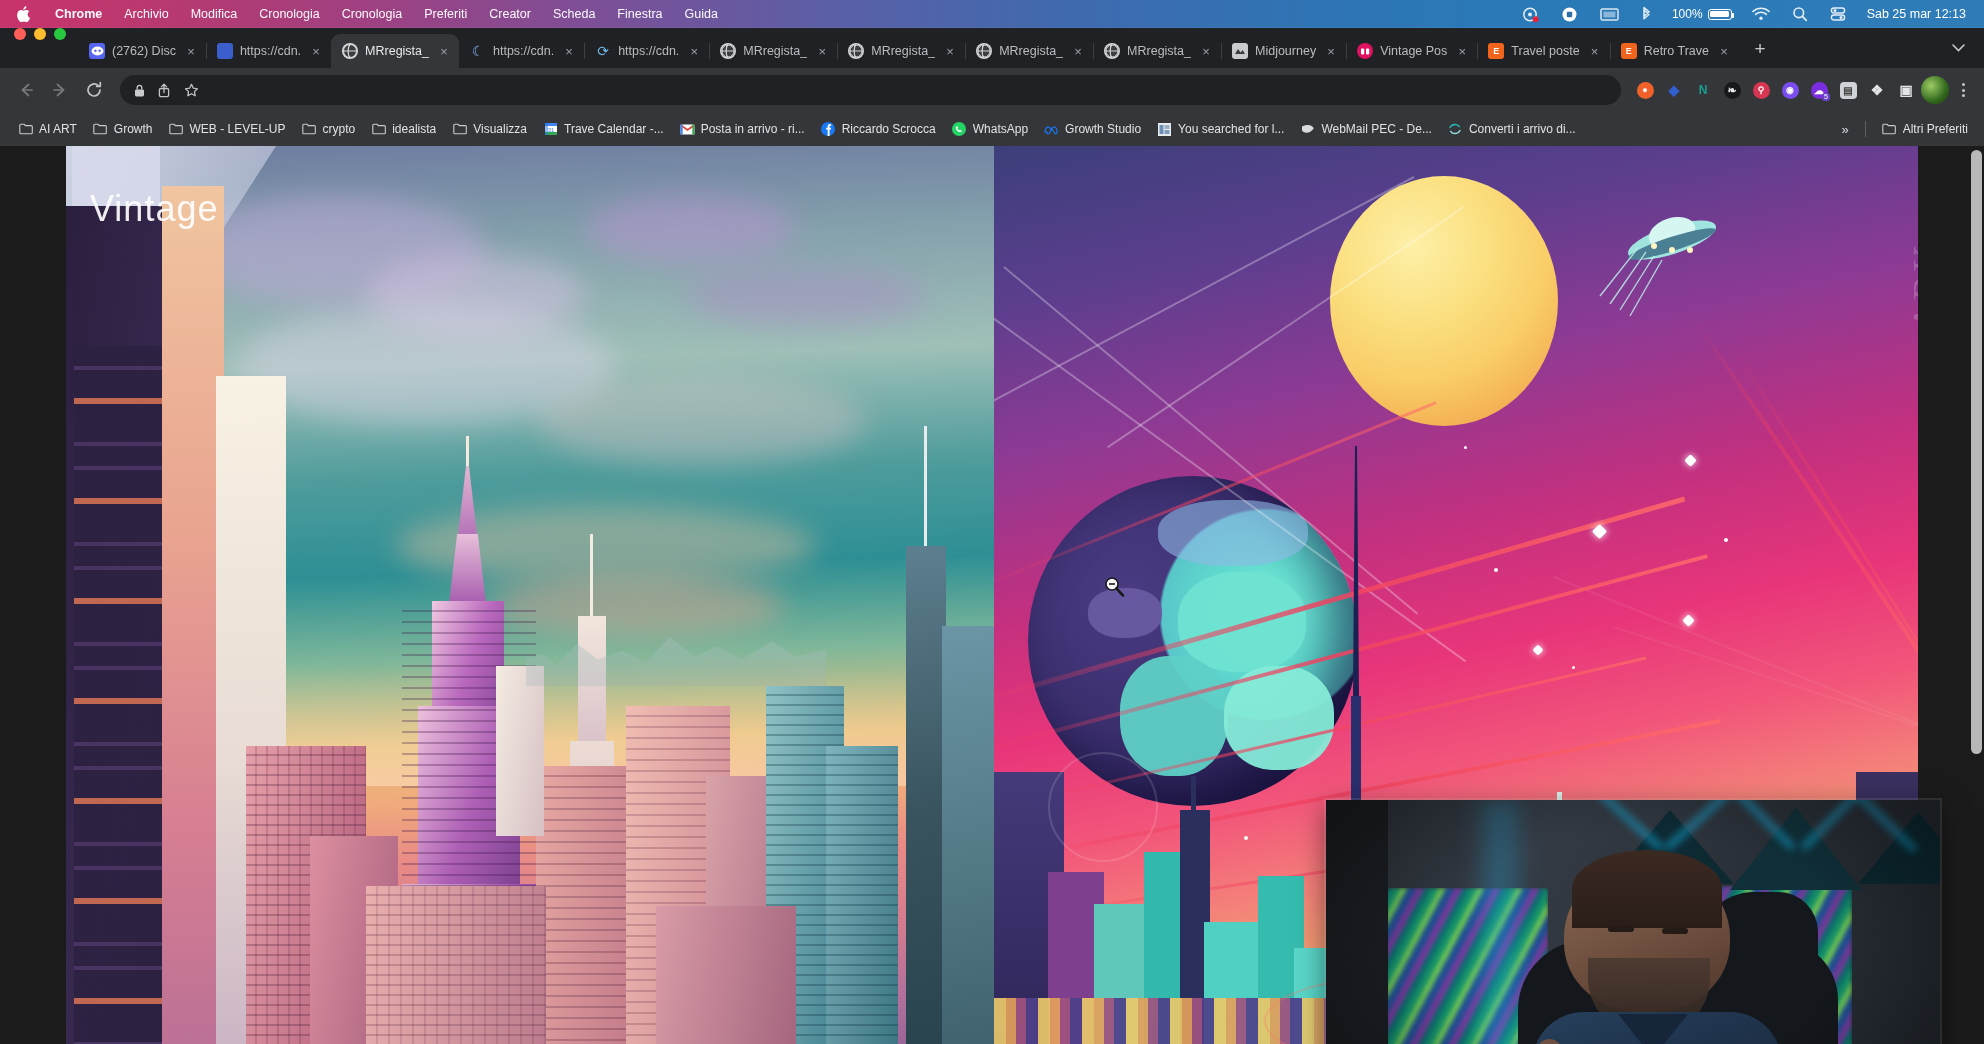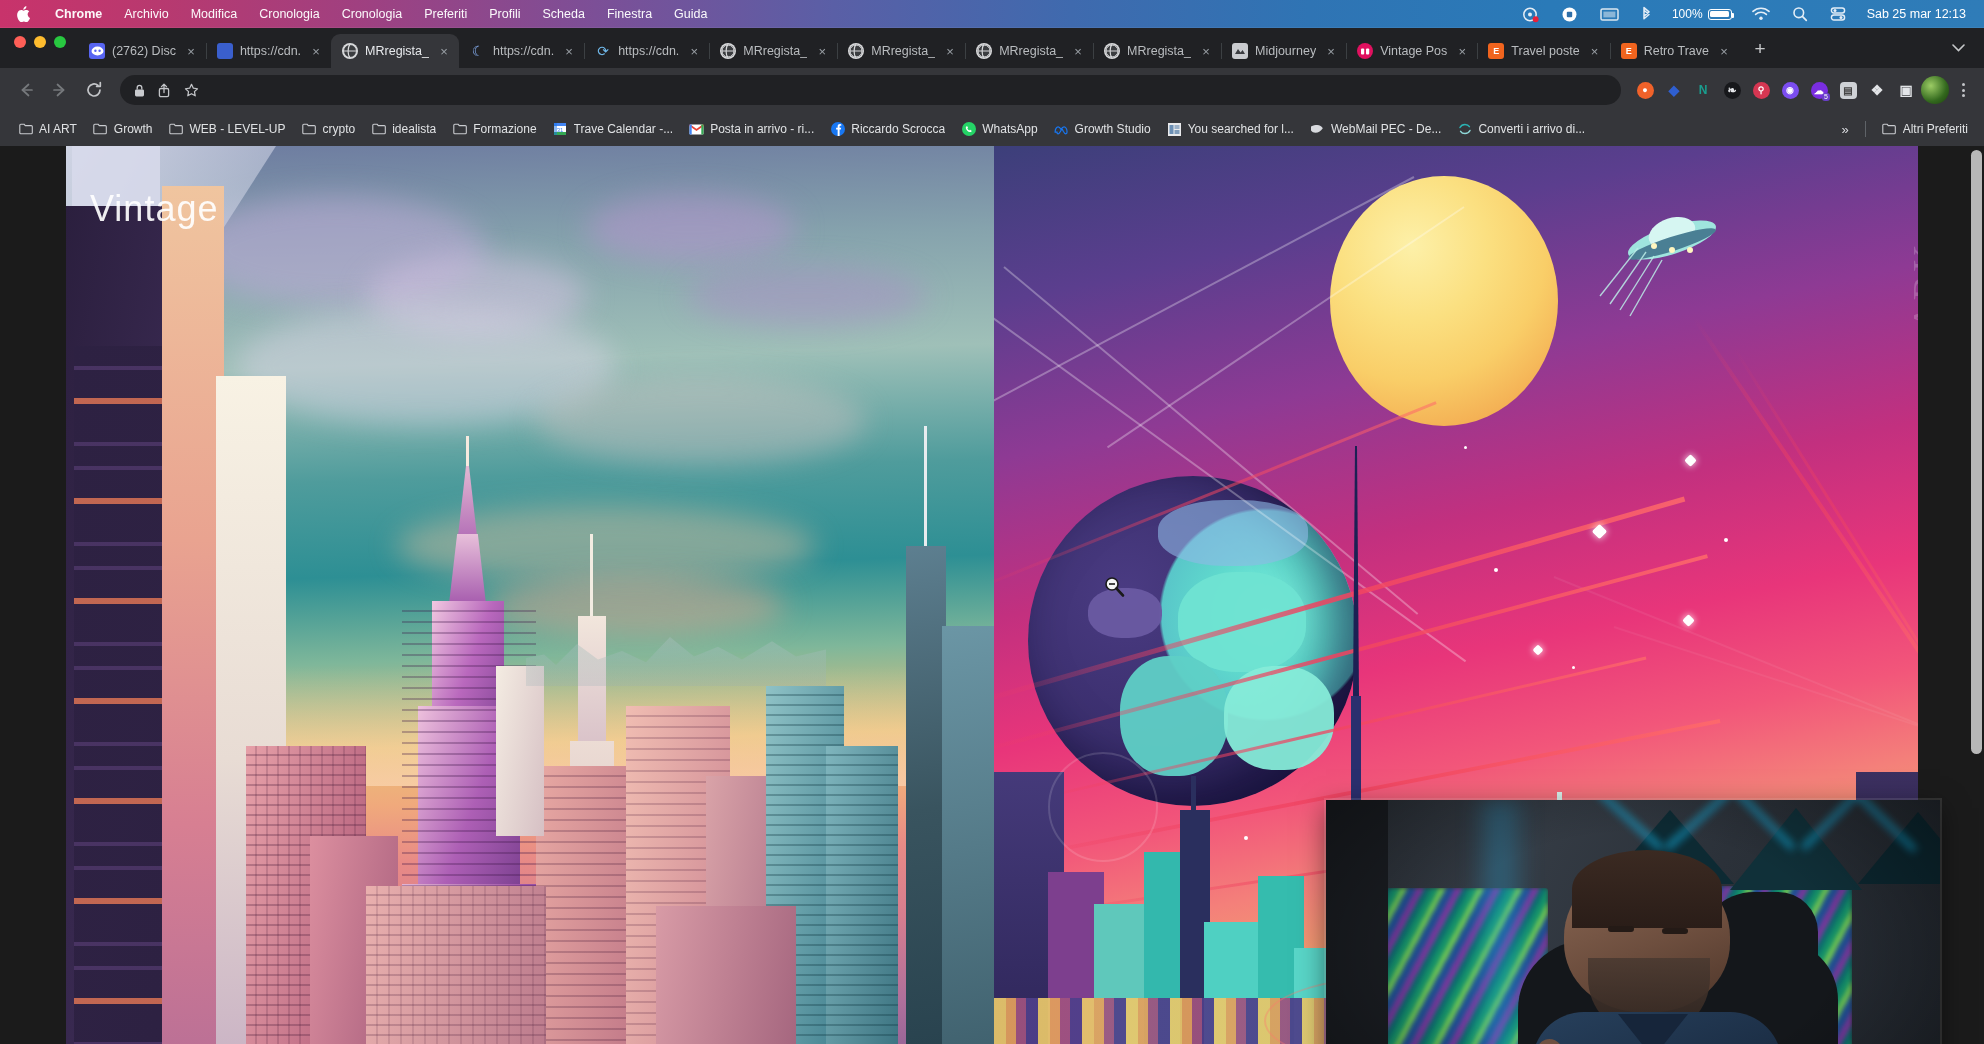--- a/index.html
+++ b/index.html
@@ -25,21 +25,21 @@
   .mb-battery { display:flex; align-items:center; gap:5px; padding:0 9px; font-size:12px; }
   .batt-shell { width:24px; height:11px; border:1.3px solid #fff; border-radius:3px; position:relative; }
   .batt-shell:after { content:""; position:absolute; right:-3.4px; top:3px; width:2px; height:5px; background:#fff; border-radius:0 1px 1px 0; }
   .batt-fill { position:absolute; left:1.2px; top:1.2px; bottom:1.2px; width:19px; background:#fff; border-radius:1.5px; }
   .mb-clock { padding:0 6px 0 10px; font-size:12.5px; white-space:nowrap; }
 
   
   .chrome { position:absolute; left:0; top:28px; width:1984px; height:1016px; background:#202124; z-index:10; }
 
   
-  .tabstrip { position:relative; height:40px; background:#202124; display:flex; align-items:center; }
+  .tabstrip { position:relative; height:40px; background:#202124; display:flex; align-items:flex-start; }
   .traffic { display:flex; align-items:center; gap:8px; padding:0 12px 12px 14px; }
   .tl { width:12px; height:12px; border-radius:50%; }
   .tl.r{background:#ff5f57;} .tl.y{background:#febc2e;} .tl.g{background:#28c840;}
 
   .tabs { display:flex; align-items:flex-end; height:40px; flex:1; min-width:0; }
   .tab {
     height:34px; display:flex; align-items:center; gap:7px;
     padding:0 7px 0 11px; min-width:0; position:relative;
     border-radius:9px 9px 0 0; color:#b9bcbf; font-size:12.5px;
   }
@@ -172,21 +172,21 @@
     <svg width="14" height="16" viewBox="0 0 14 16">
         <path fill="#fff" d="M9.6 2.6c.5-.6.9-1.5.8-2.4-.8 0-1.7.5-2.3 1.2-.5.6-.9 1.5-.8 2.3.9.1 1.8-.4 2.3-1.1zM11.6 8.5c0-1.9 1.5-2.8 1.6-2.9-.9-1.3-2.2-1.5-2.7-1.5-1.2-.1-2.3.7-2.9.7-.6 0-1.5-.7-2.4-.7C3.8 4.1 2.5 4.9 1.8 6.2c-1.4 2.4-.4 6 1 8 .7 1 1.5 2 2.5 2 1 0 1.4-.6 2.6-.6s1.6.6 2.6.6c1.1 0 1.8-1 2.4-2 .8-1.1 1.1-2.2 1.1-2.3 0 0-2.2-.9-2.4-3.4z"></path>
       </svg>
   </div>
   <div class="mb-item bold">Chrome</div>
   <div class="mb-item">Archivio</div>
   <div class="mb-item">Modifica</div>
   <div class="mb-item">Cronologia</div>
   <div class="mb-item">Cronologia</div>
   <div class="mb-item">Preferiti</div>
-  <div class="mb-item">Profili</div>
+  <div class="mb-item">Creator</div>
   <div class="mb-item">Scheda</div>
   <div class="mb-item">Finestra</div>
   <div class="mb-item">Guida</div>
 
   <div class="mb-right">
     <div class="mb-ricon">
       <svg width="17" height="17" viewBox="0 0 17 17">
           <circle cx="8" cy="8.5" r="6.2" fill="none" stroke="#e6eef5" stroke-width="1.5"></circle>
           <circle cx="8" cy="8.5" r="2" fill="#e6eef5"></circle>
           <circle cx="13.6" cy="13.3" r="3" fill="#e8213a"></circle>
@@ -506,21 +506,21 @@
           </svg>
         </span>
       <span class="bm-lab">idealista</span>
     </div>
     <div class="bm">
       <span class="bm-ic bm-folder">
           <svg width="14" height="12" viewBox="0 0 14 12">
             <path d="M.8 2.3a1 1 0 011-1h3.4l1.1 1.3h6a1 1 0 011 1v6.1a1 1 0 01-1 1H1.8a1 1 0 01-1-1z" fill="none" stroke="#c9cbcf" stroke-width="1.1"></path>
           </svg>
         </span>
-      <span class="bm-lab">Formazione</span>
+      <span class="bm-lab">Visualizza</span>
     </div>
     <div class="bm">
       <span class="bm-ic">
           <svg width="14" height="14" viewBox="0 0 14 14">
             <rect x="1" y="1" width="12" height="12" rx="2" fill="#fff"></rect>
             <rect x="1" y="1" width="12" height="3" fill="#4285f4"></rect>
             <rect x="1" y="10" width="12" height="3" fill="#34a853"></rect>
             <rect x="1" y="1" width="3" height="12" fill="#1a73e8" opacity=".5"></rect>
             <text x="7" y="9.6" font-size="6" fill="#4285f4" text-anchor="middle" font-family="sans-serif">31</text>
           </svg>

